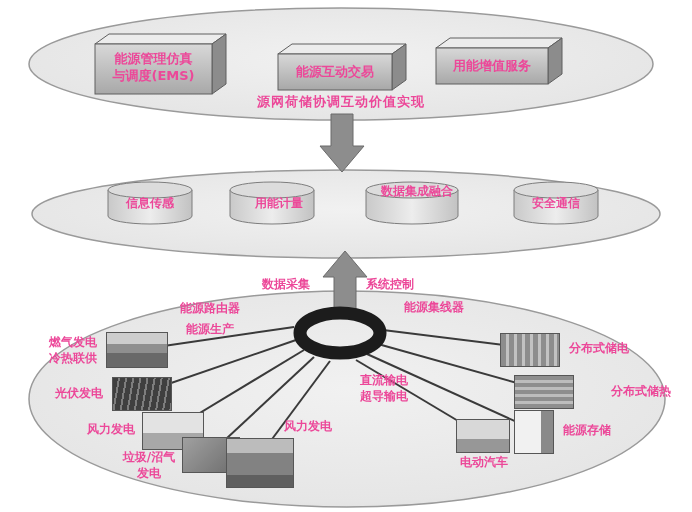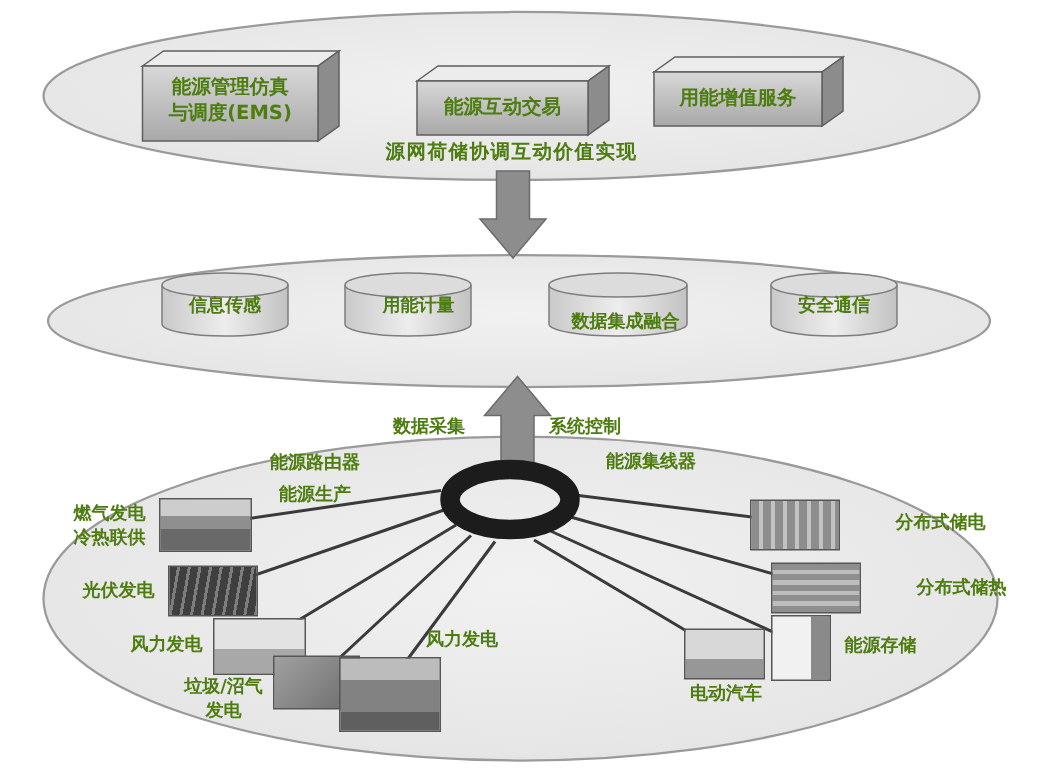--- a/index.html
+++ b/index.html
@@ -5,21 +5,21 @@
   html,body { margin:0; padding:0; background:#ffffff; }
   #stage {
     position:relative; width:692px; height:512px; margin:0 auto;
     background:#ffffff; overflow:hidden;
     font-family:"DejaVu Sans","Liberation Sans",sans-serif;
     color:#1a1a1a;
   }
   #diagram-svg { position:absolute; left:0; top:0; }
   .lbl {
     position:absolute; font-weight:bold; font-size:12px; line-height:1.3;
-    text-align:center; white-space:pre-line; color:#4d7c0f;
+    text-align:center; white-space:pre-line; color:#ec4899;
   }
   .cap { font-size:13px; letter-spacing:1px; }
   .photo { position:absolute; border:1px solid #565656; box-sizing:border-box; }
   .ph-gas   { background:linear-gradient(180deg,#cdcdcd 0 32%,#8f8f8f 32% 58%,#696969 58% 100%); }
   .ph-pv    { background:repeating-linear-gradient(100deg,#3f3f3f 0 5px,#7d7d7d 5px 7px); }
   .ph-wind  { background:linear-gradient(180deg,#e3e3e3 0 55%,#a8a8a8 55% 100%); }
   .ph-waste { background:linear-gradient(135deg,#a0a0a0,#6c6c6c); }
   .ph-multi { background:linear-gradient(180deg,#bcbcbc 0 30%,#828282 30% 75%,#5f5f5f 75% 100%); }
   .ph-ev    { background:linear-gradient(180deg,#d8d8d8 0 60%,#979797 60% 100%); }
   .ph-store { background:linear-gradient(90deg,#f1f1f1 0 68%,#8a8a8a 68% 100%); }
@@ -115,33 +115,35 @@
   <div class="photo ph-elec" style="left:500px;top:333px;width:60px;height:34px"></div>
 
   <div class="lbl" style="left:95px;top:51px;width:117px;font-size:13px">能源管理仿真
 与调度(EMS)</div>
   <div class="lbl" style="left:278px;top:64px;width:114px;font-size:13px">能源互动交易</div>
   <div class="lbl" style="left:436px;top:58px;width:112px;font-size:13px">用能增值服务</div>
   <div class="lbl cap" style="left:226px;top:94px;width:230px">源网荷储协调互动价值实现</div>
 
   <div class="lbl" style="left:108px;top:196px;width:84px">信息传感</div>
   <div class="lbl" style="left:230px;top:196px;width:98px">用能计量</div>
-  <div class="lbl" style="left:366px;top:207px;width:102px">数据集成融合</div>
+  <div class="lbl" style="left:366px;top:184px;width:102px">数据集成融合</div>
   <div class="lbl" style="left:514px;top:196px;width:84px">安全通信</div>
 
   <div class="lbl" style="left:256px;top:277px;width:60px">数据采集</div>
   <div class="lbl" style="left:360px;top:277px;width:60px">系统控制</div>
   <div class="lbl" style="left:172px;top:301px;width:76px">能源路由器</div>
   <div class="lbl" style="left:178px;top:322px;width:64px">能源生产</div>
   <div class="lbl" style="left:396px;top:300px;width:76px">能源集线器</div>
   <div class="lbl" style="left:38px;top:335px;width:70px">燃气发电
 冷热联供</div>
   <div class="lbl" style="left:48px;top:386px;width:62px">光伏发电</div>
   <div class="lbl" style="left:80px;top:422px;width:62px">风力发电</div>
   <div class="lbl" style="left:112px;top:450px;width:74px">垃圾/沼气
 发电</div>
   <div class="lbl" style="left:278px;top:419px;width:60px">风力发电</div>
+  <div class="lbl" style="left:344px;top:373px;width:80px">直流输电
+超导输电</div>
   <div class="lbl" style="left:454px;top:455px;width:60px">电动汽车</div>
   <div class="lbl" style="left:556px;top:423px;width:62px">能源存储</div>
   <div class="lbl" style="left:604px;top:384px;width:74px">分布式储热</div>
-  <div class="lbl" style="left:590px;top:341px;width:74px">分布式储电</div>
+  <div class="lbl" style="left:562px;top:341px;width:74px">分布式储电</div>
 
 </div>
 
 </body></html>

